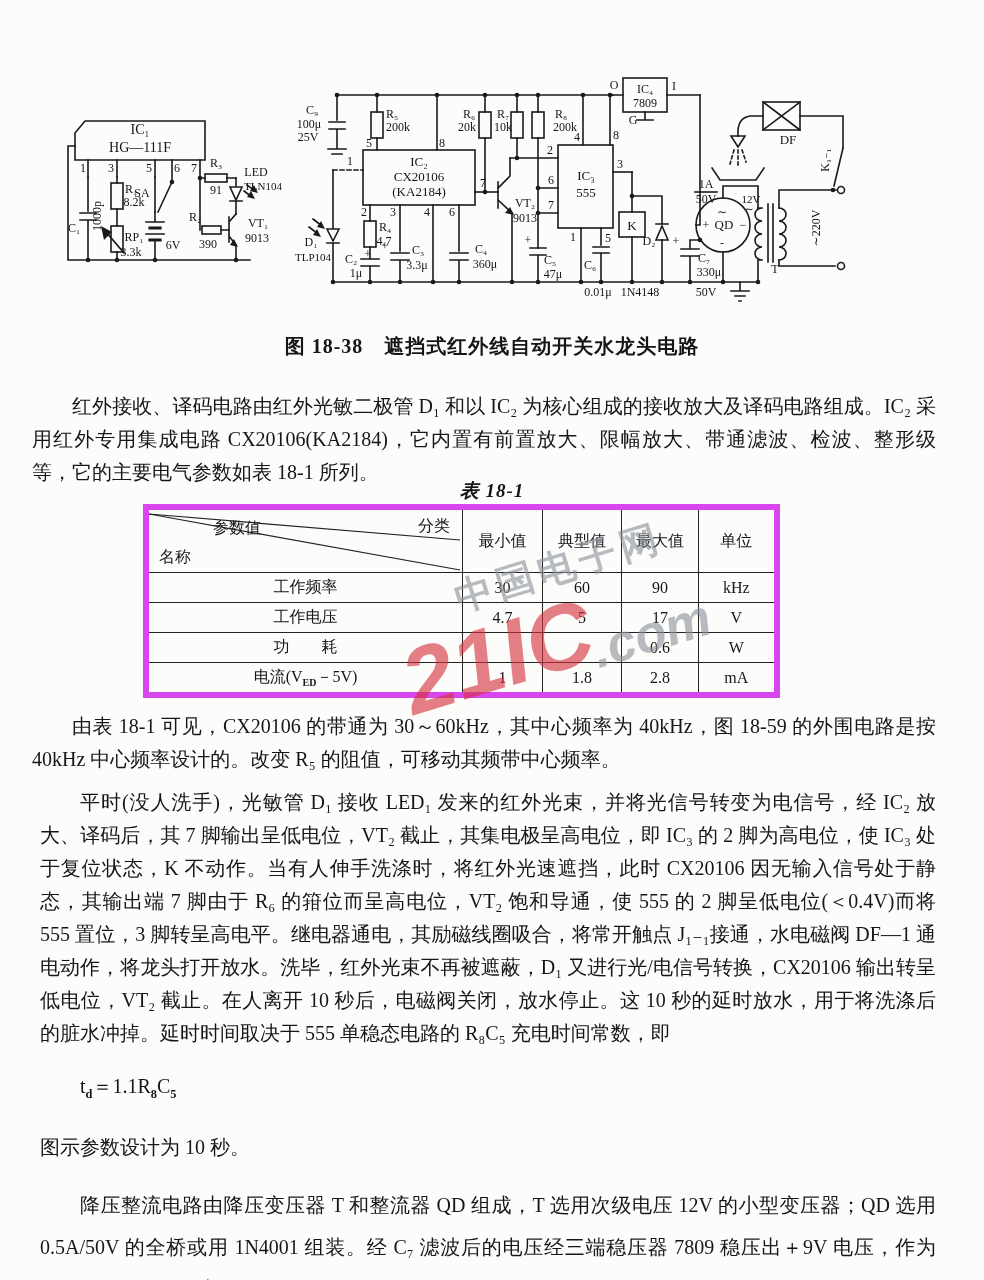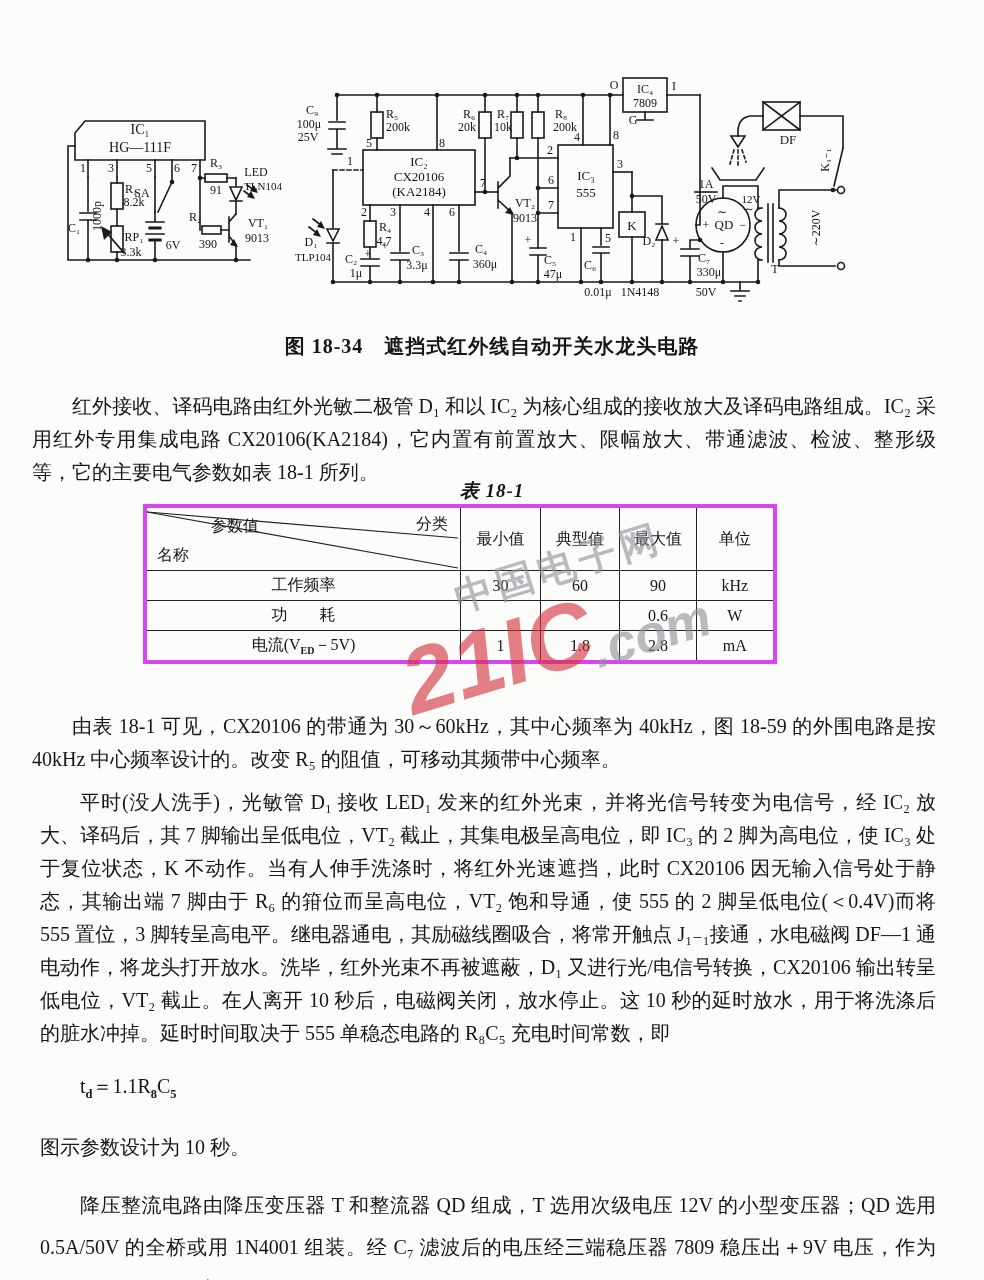--- a/index.html
+++ b/index.html
@@ -14,21 +14,21 @@
   #para2{top:698px;margin-top:12px;}
   #flow{position:absolute;top:766px;left:32px;width:904px;}
   #flow .fp{font-size:20px;line-height:33px;text-align:justify;text-indent:2em;margin-left:8px;}
   #flow .tight{line-height:42px;font-family:Liberation Serif, serif;}
   #flow .noindent{text-indent:0;}
   .formula{text-align:center;font-size:21px;margin:6px 0 4px;text-indent:0;font-size:21px;}
   .formula sub,#ptable sub{font-size:0.62em;font-weight:bold;}
   .tbl-title{position:absolute;top:478px;left:0;width:100%;text-align:center;
              font-weight:bold;font-size:19px;letter-spacing:1px;font-style:italic;}
   #ptable{position:absolute;top:504px;left:143px;border-collapse:collapse;font-size:16px;
-          text-align:center;border:4px solid #d946ef;}
+          text-align:center;border:6px solid #d946ef;}
   #ptable td,#ptable th{border:1.5px solid #222;padding:0;font-weight:normal;}
   #ptable thead th{height:62px;}
   #ptable tbody td{height:29px;}
   .diag{position:relative;width:313px;}
   .diag svg{position:absolute;left:0;top:0;}
   .diag .dl1{position:absolute;left:64px;top:8px;font-size:16px;}
   .diag .dl2{position:absolute;right:12px;top:6px;font-size:16px;}
   .diag .dl3{position:absolute;left:10px;bottom:4px;font-size:16px;}
   .wm{position:absolute;top:548px;left:392px;transform:rotate(-17deg);opacity:.62;pointer-events:none;}
   .wm-cn{color:#8d939c;font-size:38px;letter-spacing:5px;margin-left:74px;font-weight:bold;}
@@ -266,21 +266,21 @@
         <text x="751" y="203" font-size="11" text-anchor="middle">12V</text>
         <text x="749" y="213" font-size="11" text-anchor="middle">∼</text>
         <text x="775" y="273" font-size="12" text-anchor="middle">T</text>
         <text x="788" y="144" font-size="13" text-anchor="middle">DF</text>
         <text x="829" y="160" font-size="12" text-anchor="middle" transform="rotate(-90 829 160)">K₁₋₁</text>
         <text x="820" y="228" font-size="12" text-anchor="middle" transform="rotate(-90 820 228)">∼220V</text>
       </g>
   </svg>
 
   
-  <div class="caption">图 18-34　遮挡式红外线自动开关水龙头电路</div>
+  <div class="caption">图 18-38　遮挡式红外线自动开关水龙头电路</div>
 
   
   <p class="para" id="para1">红外接收、译码电路由红外光敏二极管 D₁ 和以 IC₂ 为核心组成的接收放大及译码电路组成。IC₂ 采用红外专用集成电路 CX20106(KA2184)，它内置有前置放大、限幅放大、带通滤波、检波、整形级等，它的主要电气参数如表 18-1 所列。</p>
 
   <div class="tbl-title">表 18-1</div>
 
   
   <table id="ptable">
     <colgroup>
       <col style="width:313px">
@@ -308,20 +308,27 @@
     </thead>
     <tbody>
       <tr>
         <td>工作频率</td>
         <td>30</td>
         <td>60</td>
         <td>90</td>
         <td>kHz</td>
       </tr>
       <tr>
+        <td>工作电压</td>
+        <td>4.7</td>
+        <td>5</td>
+        <td>17</td>
+        <td>V</td>
+      </tr>
+      <tr>
         <td>功　　耗</td>
         <td></td>
         <td></td>
         <td>0.6</td>
         <td>W</td>
       </tr>
       <tr>
         <td>电流(V<sub>ED</sub>－5V)</td>
         <td>1</td>
         <td>1.8</td>

